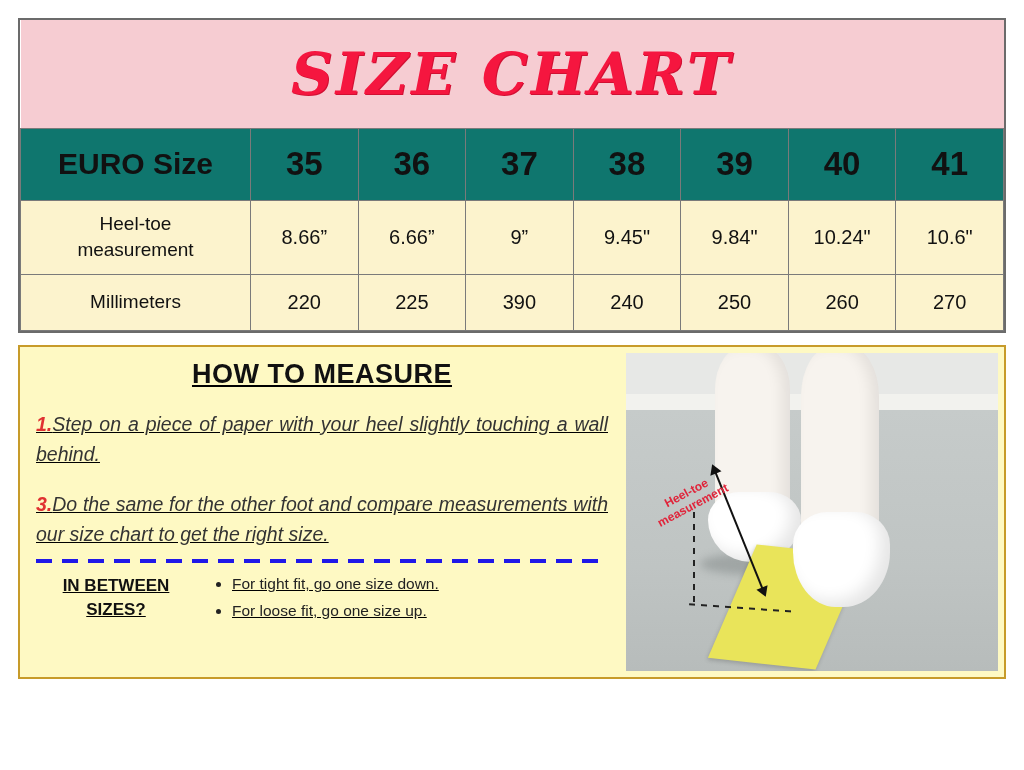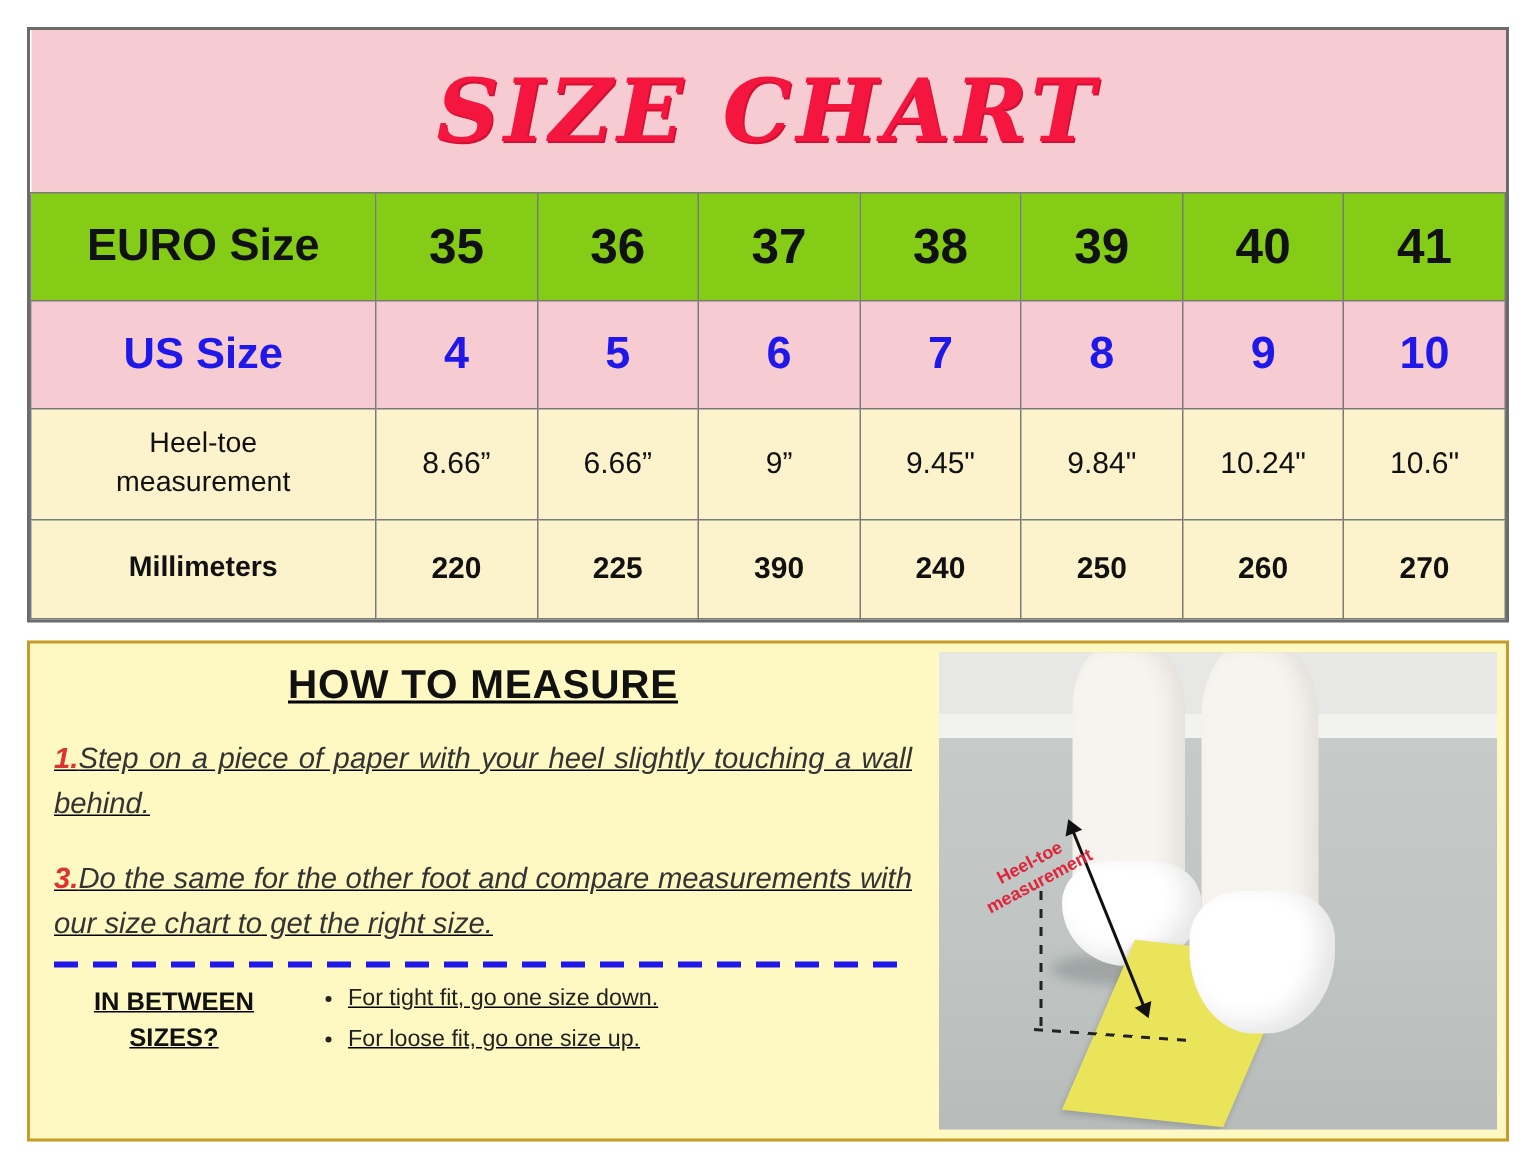--- a/index.html
+++ b/index.html
@@ -49,21 +49,21 @@
   .title-text {
     font-family: "DejaVu Serif", serif;
     font-weight: bold;
     color: #f5163f;
     font-size: 58px;
     letter-spacing: 3px;
     line-height: 1;
     text-shadow: 1px 1px 0 #d11033;
   }
   .row-euro td {
-    background: #84cc16;
+    background: #0f766e;
     height: 72px;
     margin-left: 13px;
   }
   .row-euro .lbl {
     font-size: 30px;
     font-weight: bold;
     color: #111;
   }
   .row-euro .val {
     font-size: 33px;
@@ -82,21 +82,21 @@
   .row-us .val {
     font-size: 30px;
     font-weight: bold;
     color: #1f18e8;
   }
   .row-heel td, .row-mm td {
     background: #fcf3cd;
     color: #111;
   }
   .row-heel td { height: 74px; }
-  .row-mm td { height: 66px; font-weight: bold; }
+  .row-mm td { height: 56px; }
   .row-heel .lbl, .row-mm .lbl {
     font-size: 19px;
     line-height: 1.35;
     padding: 0 6px;
   }
   .row-heel .val { font-size: 20px; }
   .row-mm .val { font-size: 20px; }
   .col-label { width: 230px; }
 
   
@@ -298,30 +298,20 @@
           <td class="lbl">EURO Size</td>
           <td class="val">35</td>
           <td class="val">36</td>
           <td class="val">37</td>
           <td class="val">38</td>
           <td class="val">39</td>
           <td class="val">40</td>
           <td class="val">41</td>
         </tr>
 
-        <tr class="row-us">
-          <td class="lbl">US Size</td>
-          <td class="val">4</td>
-          <td class="val">5</td>
-          <td class="val">6</td>
-          <td class="val">7</td>
-          <td class="val">8</td>
-          <td class="val">9</td>
-          <td class="val">10</td>
-        </tr>
 
         <tr class="row-heel">
           <td class="lbl">
             <span>Heel-toe</span><br>
             <span>measurement</span>
           </td>
           <td class="val">8.66”</td>
           <td class="val">6.66”</td>
           <td class="val">9”</td>
           <td class="val">9.45"</td>

